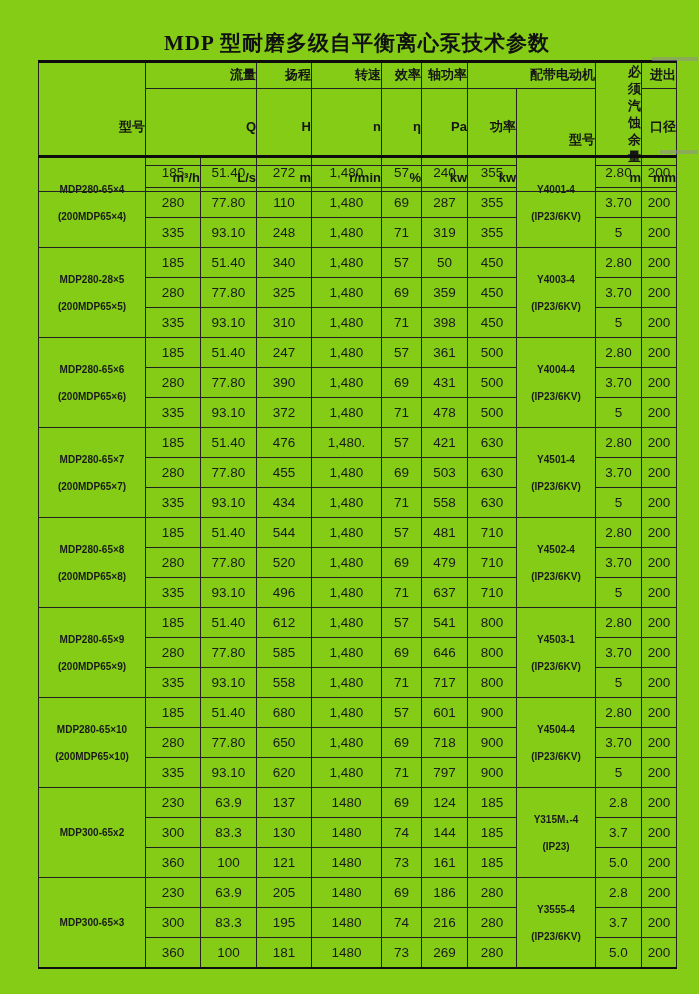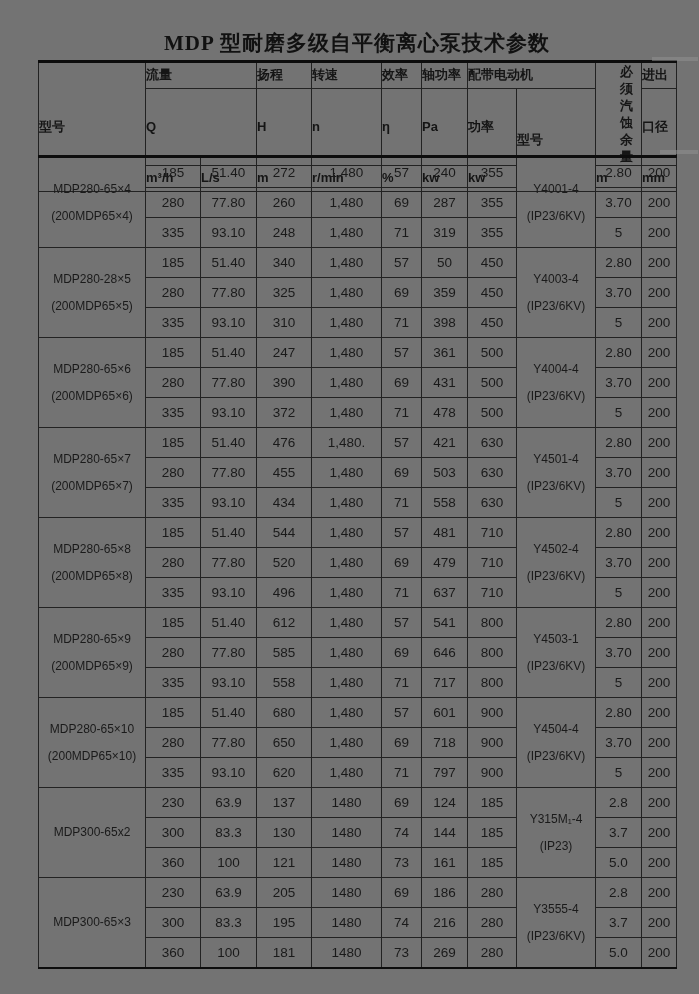--- a/index.html
+++ b/index.html
@@ -1,43 +1,43 @@
 <!DOCTYPE html>
 <html><head>
 <meta charset="utf-8">
 <style>
   html,body{margin:0;padding:0;background:#fff;}
   .page{
-    position:relative;width:699px;height:994px;background:#737373;
+    position:relative;width:699px;height:994px;background:#84cc16;
     font-family:"Liberation Sans",sans-serif;color:#151515;overflow:hidden;
   }
   .title{
     position:absolute;top:29px;left:38px;width:638px;margin:0;
     text-align:center;font-family:"Liberation Serif","DejaVu Serif",serif;
     font-size:21px;font-weight:bold;letter-spacing:1px;color:#111;
   }
   table{border-collapse:collapse;table-layout:fixed;}
   .hdr{
     position:absolute;top:60px;left:38px;width:638px;
     border:1px solid #222;border-top:3px solid #0d0d0d;
   }
   .hdr td{
-    border:1px solid #222;text-align:left;vertical-align:middle;
+    border:1px solid #222;text-align:right;vertical-align:middle;
     font-weight:bold;font-size:13px;height:25px;padding:0;line-height:1.15;
   }
   .hdr .two-line div{line-height:17px;margin-left:24px;}
   .dat{
     position:absolute;top:155px;left:38px;width:638px;
     border:1px solid #222;border-top:3px solid #0d0d0d;border-bottom:2px solid #0d0d0d;
   }
   .dat td{
     border:1px solid #222;text-align:center;vertical-align:middle;
     font-size:13.5px;height:29px;padding:0;color:#1a1a1a;
   }
-  .dat td.span-cell{font-size:12px;}
+  .dat td.span-cell{font-size:10px;font-weight:bold;}
   .dat .cell-line{line-height:27px;}
   .artifact{position:absolute;background:#8f8f8f;opacity:0.55;}
 </style>
 </head>
 <body>
 
 <div class="page">
 
   <h1 class="title">MDP 型耐磨多级自平衡离心泵技术参数</h1>
 
@@ -124,21 +124,21 @@
           <td rowspan="3" class="span-cell">
             <div class="cell-line">Y4001-4</div>
             <div class="cell-line">(IP23/6KV)</div>
           </td>
           <td>2.80</td>
           <td>200</td>
         </tr>
         <tr>
           <td>280</td>
           <td>77.80</td>
-          <td>260</td>
+          <td>110</td>
           <td>1,480</td>
           <td>69</td>
           <td>287</td>
           <td>355</td>
           <td>3.70</td>
           <td>200</td>
         </tr>
         <tr>
           <td>335</td>
           <td>93.10</td>

